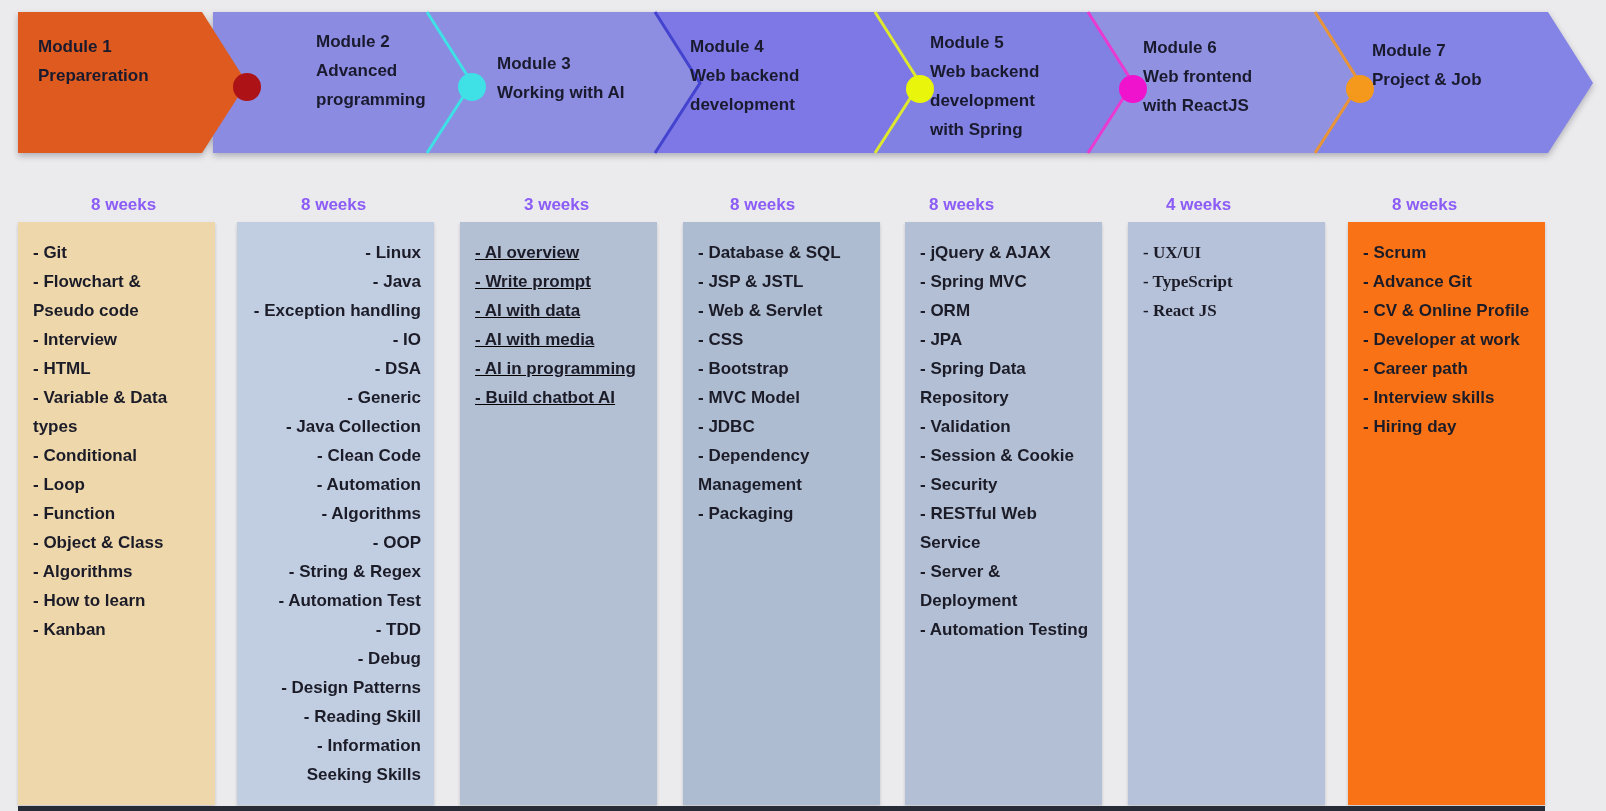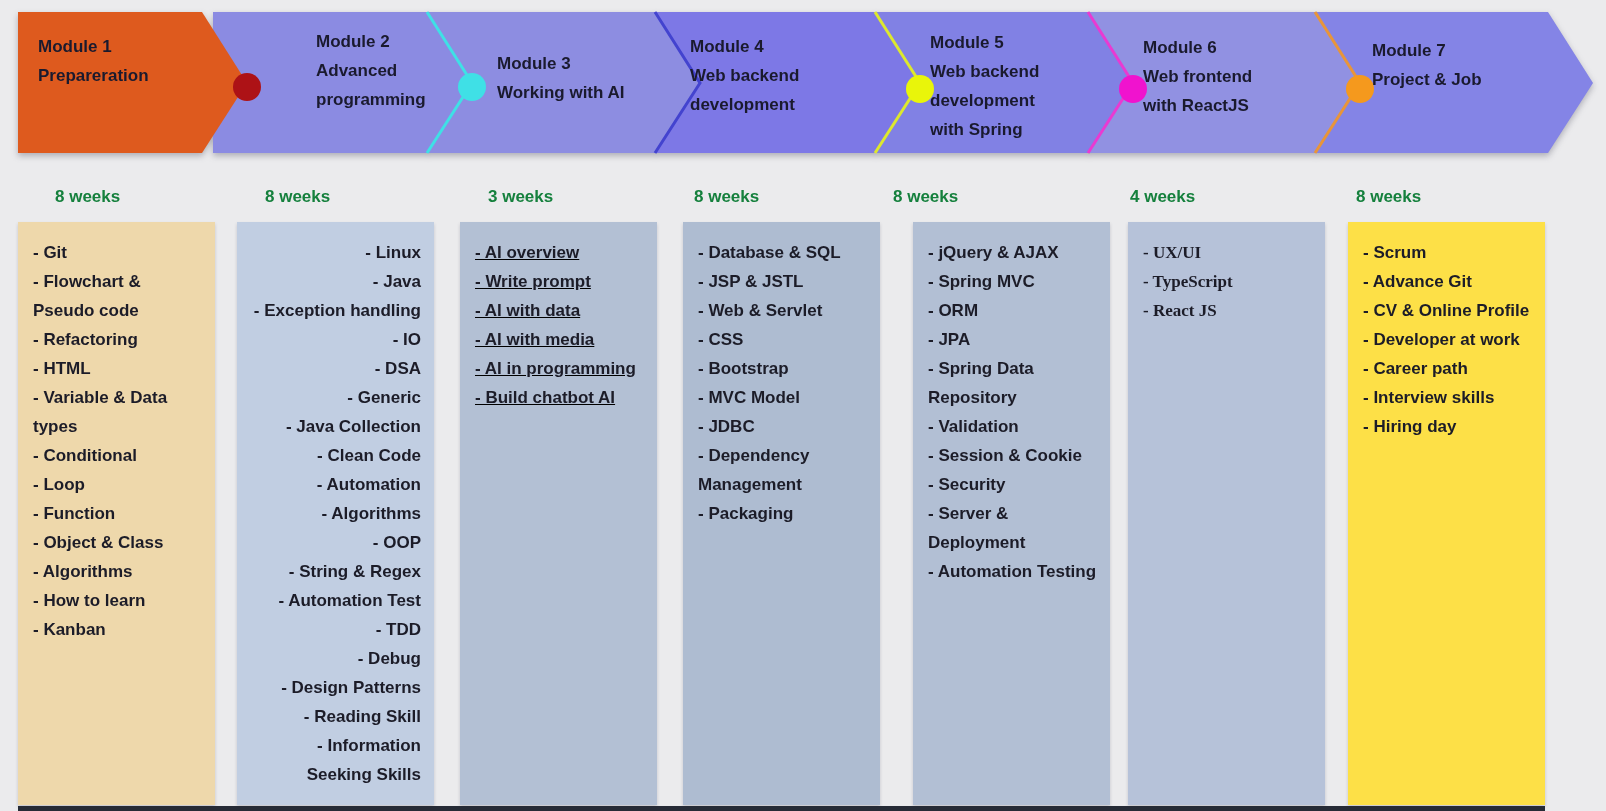--- a/index.html
+++ b/index.html
@@ -21,23 +21,24 @@
   .module-label {
     position: absolute;
     font-size: 17px; font-weight: bold;
     color: #1a1a2e; line-height: 29px;
     white-space: nowrap;
   }
 
   
   #weeks-row { position: absolute; left: 0; top: 181px; width: 1606px; height: 24px; }
   .week-label {
-    position: absolute; top: 6px;
-    font-size: 17px; font-weight: bold; color: #15803d;
+    position: absolute; top: 14px;
+    font-size: 17px; font-weight: bold; color: #8b5cf6;
     white-space: nowrap;
+    margin-left: 36px;
   }
 
   
   #columns-row { position: absolute; left: 0; top: 222px; width: 1606px; height: 583px; border-radius: 25px; }
   .topic-column {
     position: absolute; top: 0;
     width: 197px; height: 583px;
     padding: 16px 13px 0 15px;
     box-shadow: 0 2px 3px rgba(90,90,110,0.25);
   }
@@ -126,21 +127,21 @@
       <div class="week-label" style="left: 694px;">8 weeks</div>
       <div class="week-label" style="left: 893px;">8 weeks</div>
       <div class="week-label" style="left: 1130px;">4 weeks</div>
       <div class="week-label" style="left: 1356px;">8 weeks</div>
     </div>
 
   <div id="columns-row">
       <div class="topic-column" style="left: 18px; background: rgb(238, 216, 171);">
         <div class="topic-item">- Git</div>
         <div class="topic-item">- Flowchart &amp; Pseudo code</div>
-        <div class="topic-item">- Refactoring</div>
+        <div class="topic-item">- Interview</div>
         <div class="topic-item">- HTML</div>
         <div class="topic-item">- Variable &amp; Data types</div>
         <div class="topic-item">- Conditional</div>
         <div class="topic-item">- Loop</div>
         <div class="topic-item">- Function</div>
         <div class="topic-item">- Object &amp; Class</div>
         <div class="topic-item">- Algorithms</div>
         <div class="topic-item">- How to learn</div>
         <div class="topic-item">- Kanban</div>
       </div>
@@ -176,38 +177,39 @@
         <div class="topic-item">- Database &amp; SQL</div>
         <div class="topic-item">- JSP &amp; JSTL</div>
         <div class="topic-item">- Web &amp; Servlet</div>
         <div class="topic-item">- CSS</div>
         <div class="topic-item">- Bootstrap</div>
         <div class="topic-item">- MVC Model</div>
         <div class="topic-item">- JDBC</div>
         <div class="topic-item">- Dependency Management</div>
         <div class="topic-item">- Packaging</div>
       </div>
-      <div class="topic-column" style="left: 905px; background: rgb(178, 191, 212); margin-left: 8px;">
+      <div class="topic-column" style="left: 905px; background: rgb(178, 191, 212);">
         <div class="topic-item">- jQuery &amp; AJAX</div>
         <div class="topic-item">- Spring MVC</div>
         <div class="topic-item">- ORM</div>
         <div class="topic-item">- JPA</div>
         <div class="topic-item">- Spring Data Repository</div>
         <div class="topic-item">- Validation</div>
         <div class="topic-item">- Session &amp; Cookie</div>
         <div class="topic-item">- Security</div>
+        <div class="topic-item">- RESTful Web Service</div>
         <div class="topic-item">- Server &amp; Deployment</div>
         <div class="topic-item">- Automation Testing</div>
       </div>
       <div class="topic-column" style="left: 1128px; background: rgb(182, 194, 217); font-family: Liberation Serif, serif;">
         <div class="topic-item">- UX/UI</div>
         <div class="topic-item">- TypeScript</div>
         <div class="topic-item">- React JS</div>
       </div>
-      <div class="topic-column" style="left: 1348px; background: #fde047;">
+      <div class="topic-column" style="left: 1348px; background: #f97316;">
         <div class="topic-item">- Scrum</div>
         <div class="topic-item">- Advance Git</div>
         <div class="topic-item">- CV &amp; Online Profile</div>
         <div class="topic-item">- Developer at work</div>
         <div class="topic-item">- Career path</div>
         <div class="topic-item">- Interview skills</div>
         <div class="topic-item">- Hiring day</div>
       </div>
     </div>
 

